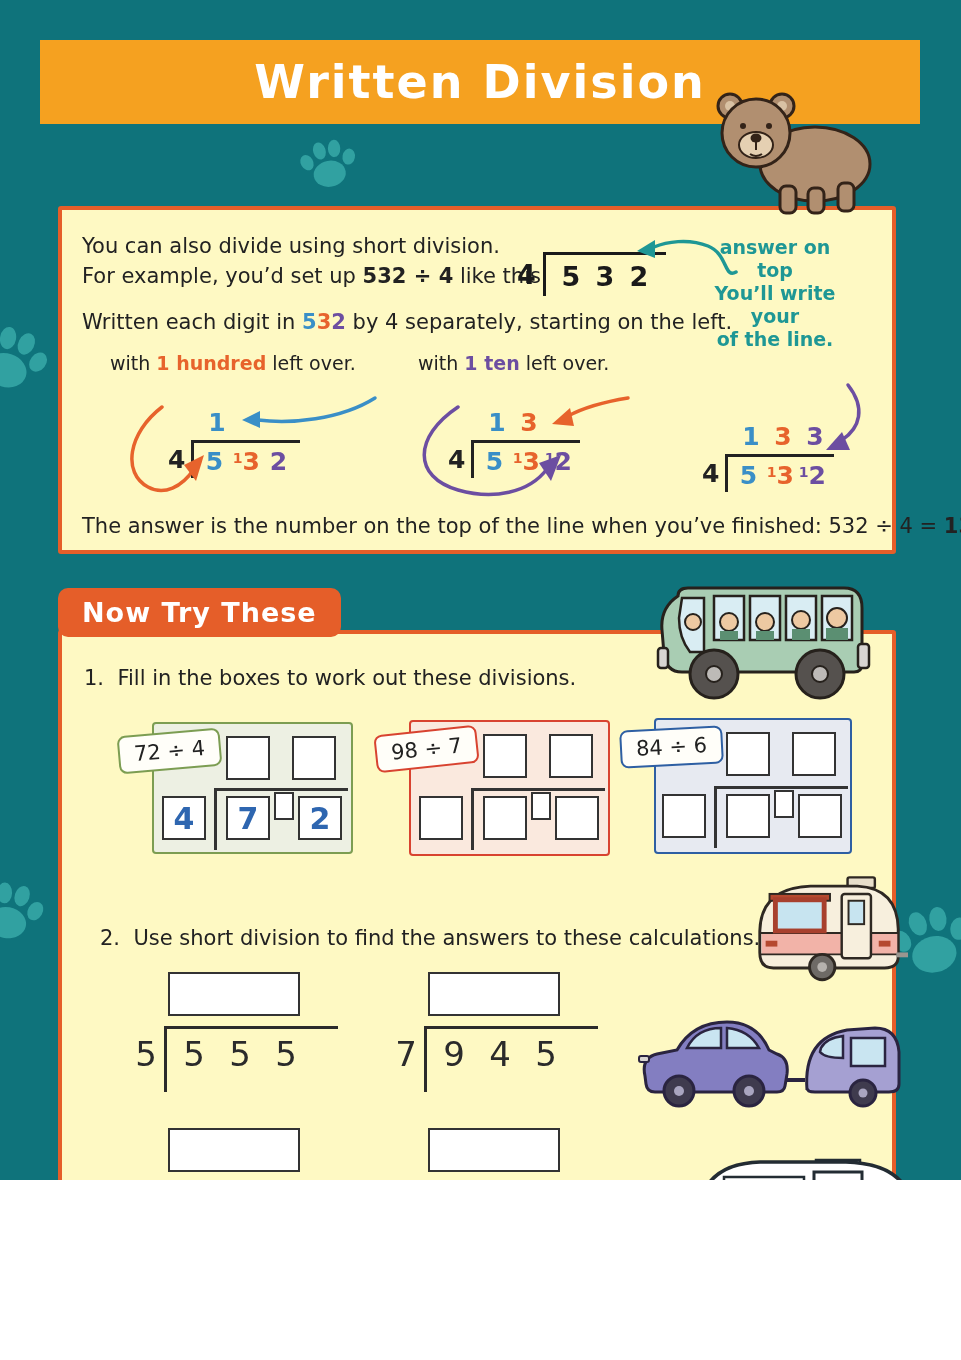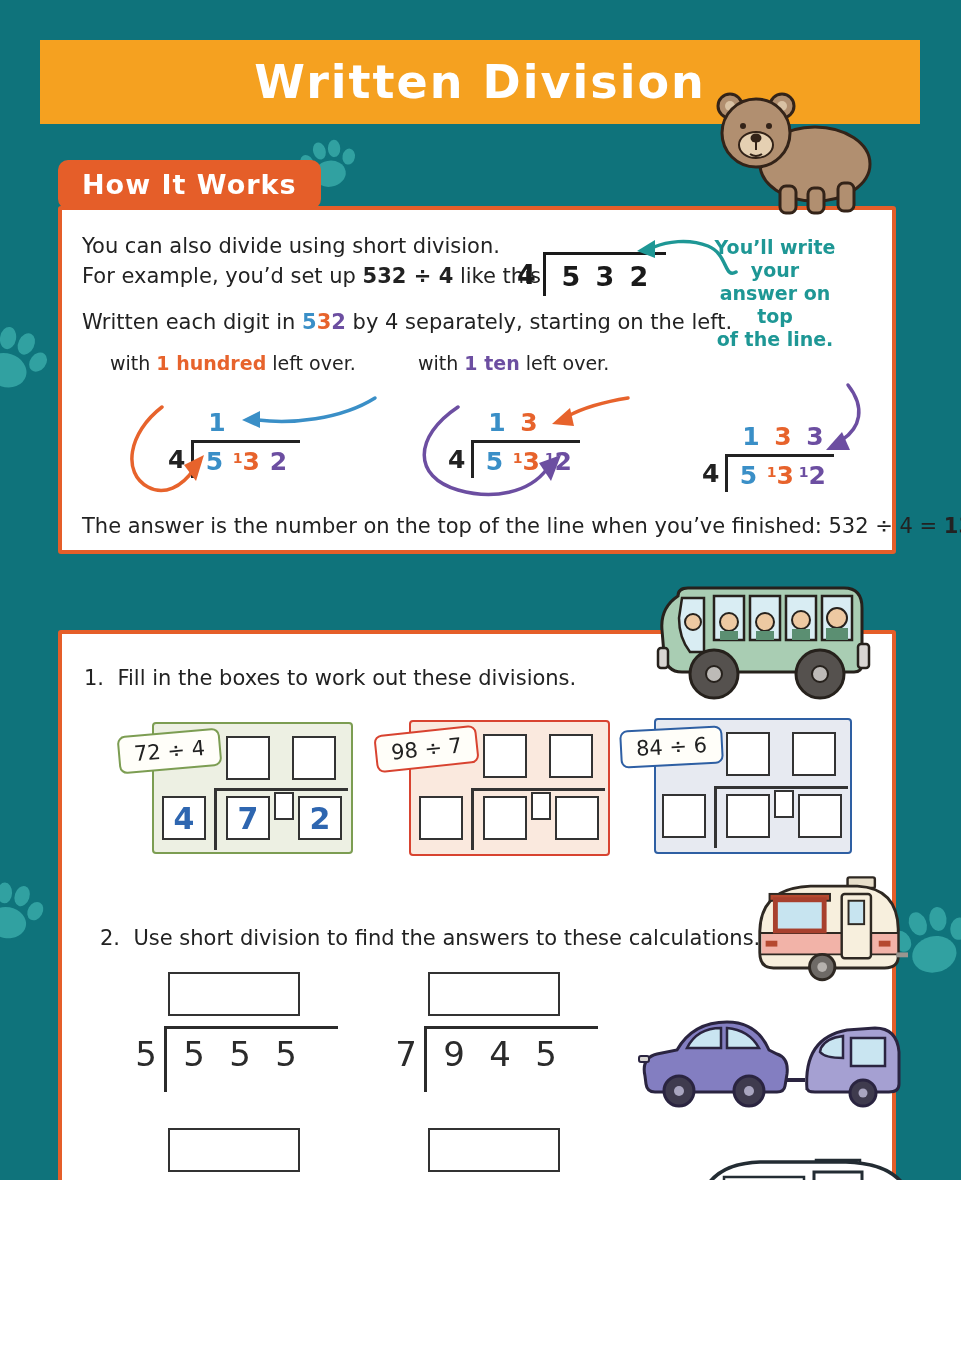--- a/index.html
+++ b/index.html
@@ -9,21 +9,21 @@
   
   .c-blue{color:#3A8FC7}.c-orange{color:#E7632C}.c-purple{color:#6C4EA1}
   .bold{font-weight:bold}
 
   
   .header{position:absolute;left:40px;top:40px;width:880px;height:84px;background:#F5A120;z-index:2;}
   .header h1{margin:0;text-align:center;line-height:84px;font-size:46px;font-weight:800;color:#fff;letter-spacing:2px;}
 
   .badge{position:absolute;background:#E55E29;color:#fff;font-size:27px;font-weight:800;padding:9px 24px;border-radius:10px;z-index:6;letter-spacing:1px;}
 
-  .panel{position:absolute;background:#ffffff;border:4px solid #E55E29;border-radius:3px;box-sizing:border-box;z-index:2;}
+  .panel{position:absolute;background:#fef9c3;border:4px solid #E55E29;border-radius:3px;box-sizing:border-box;z-index:2;}
   #panel1{left:58px;top:206px;width:838px;height:348px;}
   #panel2{left:58px;top:630px;width:838px;height:655px;}
 
   .txt{position:absolute;font-size:21px;color:#222;white-space:nowrap;}
 
   
   .big-div{position:absolute;display:flex;align-items:flex-start;color:#1a1a1a;font-weight:bold;font-size:27px;}
   .big-div .dsor{padding:7px 7px 0 0;}
   .big-div .dend{border-left:3px solid #1a1a1a;border-top:3px solid #1a1a1a;padding:6px 10px 4px 8px;display:flex;}
   .big-div .dend span{width:34px;text-align:center;}
@@ -146,43 +146,42 @@
     <circle cx="30" cy="18" r="5" fill="#D9C2A4"></circle>
     <circle cx="82" cy="18" r="5" fill="#D9C2A4"></circle>
     <circle cx="56" cy="45" r="34" fill="#B18F70" stroke="#332318" stroke-width="3"></circle>
     <ellipse cx="56" cy="57" rx="17" ry="13" fill="#E5D0B2" stroke="#332318" stroke-width="2"></ellipse>
     <ellipse cx="56" cy="50" rx="5.5" ry="4.5" fill="#332318"></ellipse>
     <path d="M56,54 L56,62 M50,66 Q56,70 62,66" fill="none" stroke="#332318" stroke-width="2"></path>
     <circle cx="43" cy="38" r="3" fill="#332318"></circle>
     <circle cx="69" cy="38" r="3" fill="#332318"></circle>
   </svg>
 
-  <div class="badge" style="left:58px;top:160px">How It Works</div>
 
   <div class="panel" id="panel1">
     <div class="txt" style="left:20px;top:24px">You can also divide using short division.</div>
     <div class="txt" style="left:20px;top:54px"><span>For example, you’d set up </span><span class="bold">532 ÷ 4</span><span> like this:</span></div>
 
     <div class="big-div" style="left:455px;top:42px">
       <span class="dsor">4</span>
       <span class="dend">
         <span>5</span>
         <span>3</span>
         <span>2</span>
       </span>
     </div>
 
     <svg class="arr" style="left:562px;top:22px;width:118px;height:50px" viewBox="0 0 118 50">
       <path d="M112,40 C100,47 104,22 84,14 C64,6 42,10 30,15" fill="none" stroke="#1E9795" stroke-width="3.5" stroke-linecap="round"></path>
       <polygon points="13,19 31,8 31,26" fill="#1E9795"></polygon>
     </svg>
 
     <div class="note">
+      <div>answer on top</div>
       <div>You’ll write your</div>
-      <div>answer on top</div>
       <div>of the line.</div>
     </div>
 
     <div class="txt" style="left:20px;top:100px"><span>Written each digit in </span><span class="bold c-blue">5</span><span class="bold c-orange">3</span><span class="bold c-purple">2</span><span> by 4 separately, starting on the left.</span></div>
 
     <div class="steps">
 
       <div class="step s1">
         <div class="sline2"><span>with </span><span class="bold c-orange">1 hundred</span><span> left over.</span></div>
         <div class="work" style="left:88px;top:58px">
@@ -256,20 +255,21 @@
         <svg class="arr" style="left:140px;top:32px;width:80px;height:76px" viewBox="0 0 80 76">
             <path d="M58,3 C76,26 70,46 52,58" fill="none" stroke="#6C4EA1" stroke-width="3.5" stroke-linecap="round"></path>
             <polygon points="36,68 52,50 60,68" fill="#6C4EA1"></polygon>
           </svg>
       </div>
     </div>
 
     <div class="txt" style="left:20px;top:304px"><span>The answer is the number on the top of the line when you’ve finished: 532 ÷ 4 = </span><span class="bold">133</span></div>
   </div>
 
+  <div class="badge" style="left:58px;top:588px">Now Try These</div>
 
   <svg class="illus" style="left:652px;top:560px;width:228px;height:148px" viewBox="0 0 228 148">
     <path d="M26,36 Q26,28 36,28 L192,28 Q210,28 210,48 L210,104 Q210,112 202,112 L30,112 Q14,112 12,94 L10,70 Q8,48 26,36 Z" fill="#A9CDB3" stroke="#26211C" stroke-width="3"></path>
     <path d="M30,38 L52,38 L52,92 L38,92 Q27,78 27,58 Z" fill="#D9EDF3" stroke="#26211C" stroke-width="2.5"></path>
     <circle cx="41" cy="62" r="8" fill="#EDC9A2" stroke="#26211C" stroke-width="2"></circle>
     <g stroke="#26211C" stroke-width="2.5">
       <rect x="62" y="36" width="30" height="44" fill="#D9EDF3"></rect>
       <rect x="98" y="36" width="30" height="44" fill="#D9EDF3"></rect>
       <rect x="134" y="36" width="30" height="44" fill="#D9EDF3"></rect>
       <rect x="170" y="36" width="30" height="44" fill="#D9EDF3"></rect>

